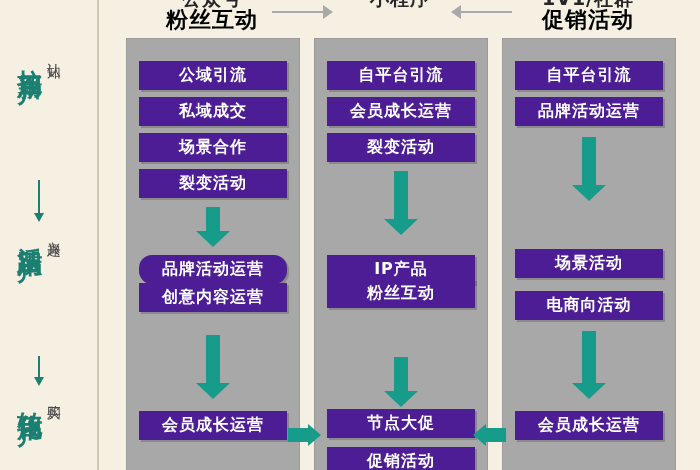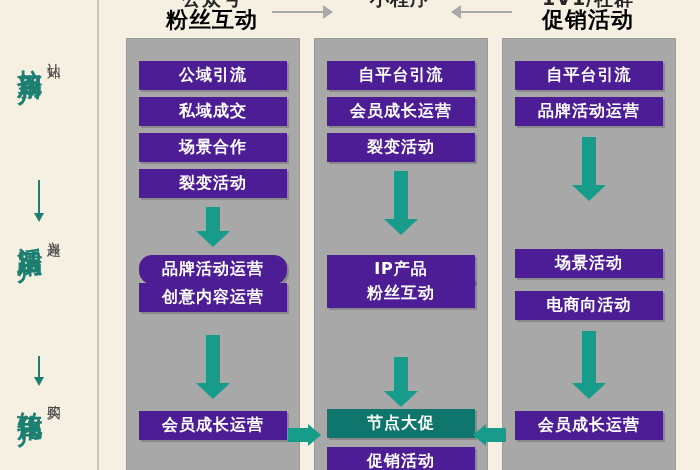--- a/index.html
+++ b/index.html
@@ -135,21 +135,21 @@
     color: #ffffff;
     font-size: 16px;
     font-weight: bold;
     letter-spacing: 1px;
     display: flex;
     align-items: center;
     justify-content: center;
     box-shadow: 2px 2px 0 rgba(0,0,0,0.18);
   }
   .box.teal {
-    background: #0f766e;
+    background: #4c1d95;
   }
 
   
   .darrow {
     position: absolute;
     width: 34px;
   }
   .darrow .shaft {
     position: absolute;
     left: 10px;

